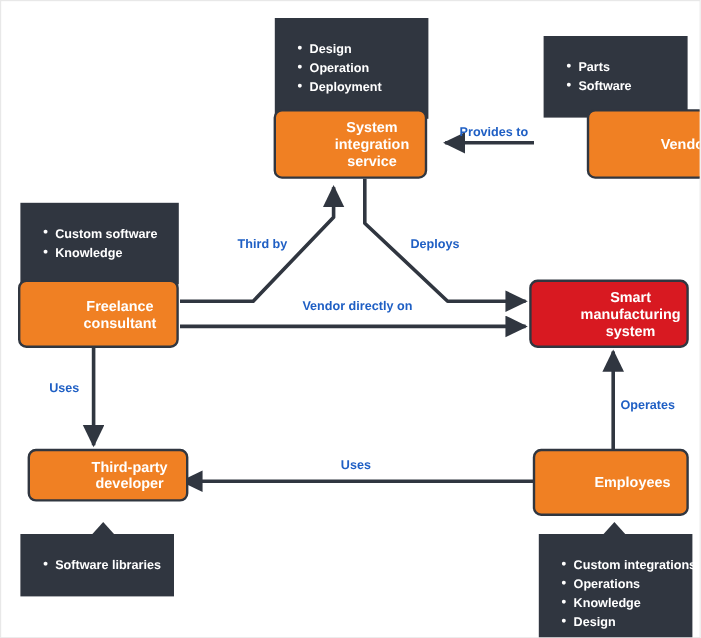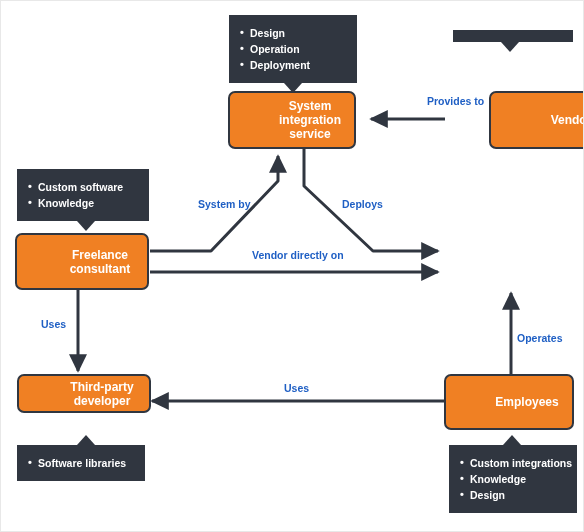--- a/index.html
+++ b/index.html
@@ -48,21 +48,21 @@
     position: absolute;
     box-sizing: border-box;
     background: #303640;
     color: #ffffff;
     font-size: 10.5px;
     font-weight: bold;
     line-height: 16px;
     padding: 6px 8px 6px 7px;
     z-index: 3;
   }
-  .callout ul { margin: 4px; padding: 0; list-style: none; }
+  .callout ul { margin: 12px; padding: 0; list-style: none; }
   .callout li { position: relative; padding-left: 10px; white-space: nowrap; }
   .callout li:before {
     content: "\2022";
     position: absolute;
     left: 0;
     top: -1px;
     font-size: 11px;
   }
   .callout-tail {
     position: absolute;
@@ -126,20 +126,24 @@
   <div class="callout" style="left:228px; top:14px; width:128px;">
     <ul>
       <li>Design</li>
       <li>Operation</li>
       <li>Deployment</li>
     </ul>
     <div class="callout-tail" style="left:55px;"></div>
   </div>
 
   <div class="callout" style="left:452px; top:29px; width:120px;">
+    <ul>
+      <li>Parts</li>
+      <li>Software</li>
+    </ul>
     <div class="callout-tail" style="left:48px;"></div>
   </div>
 
   <div class="callout" style="left:16px; top:168px; width:132px;">
     <ul>
       <li>Custom software</li>
       <li>Knowledge</li>
     </ul>
     <div class="callout-tail" style="left:60px;"></div>
   </div>
@@ -147,53 +151,58 @@
   <div class="callout" style="left:16px; top:444px; width:128px;">
     <ul>
       <li>Software libraries</li>
     </ul>
     <div class="callout-tail" style="left:60px; top:-10px; bottom:auto; border-top:none; border-bottom:10px solid #303640;"></div>
   </div>
 
   <div class="callout" style="left:448px; top:444px; width:128px;">
     <ul>
       <li>Custom integrations</li>
+      <li>Operations</li>
       <li>Knowledge</li>
       <li>Design</li>
     </ul>
     <div class="callout-tail" style="left:54px; top:-10px; bottom:auto; border-top:none; border-bottom:10px solid #303640;"></div>
   </div>
 
   <div class="node orange" style="left:227px; top:90px; width:128px; height:58px;">
     <span class="node-label">System integration
 service</span>
   </div>
 
   <div class="node orange" style="left:444px; top:90px; width:128px; height:58px;margin-left:44px;">
     <span class="node-label">Vendor</span>
   </div>
 
   <div class="node orange" style="left:14px; top:232px; width:134px; height:57px;justify-content:center;">
     <span class="node-label">Freelance
 consultant</span>
   </div>
 
-
-  <div class="node orange" style="left:16px; top:373px; width:134px; height:39px;align-items:center;">
+  <div class="node red" style="left:440px; top:232px; width:133px; height:57px;">
+    <span class="node-label">Smart manufacturing
+system</span>
+  </div>
+
+  <div class="node orange" style="left:22px; top:373px; width:134px; height:44px;align-items:center;">
     <span class="node-label">Third-party
 developer</span>
   </div>
 
   <div class="node orange" style="left:443px; top:373px; width:130px; height:56px;">
     <span class="node-label">Employees</span>
   </div>
 
-  <div class="edge-label" style="left:382px; top:94px;margin-left:44px;">Provides to</div>
-
-  <div class="edge-label" style="left:197px; top:197px;">System by</div>
+  <div class="edge-label" style="left:382px; top:103px;">Provides to</div>
+
+  <div class="edge-label" style="left:197px; top:197px;">Third by</div>
 
   <div class="edge-label" style="left:341px; top:197px;text-align:right;">Deploys</div>
 
   <div class="edge-label" style="left:251px; top:248px;">Vendor directly on</div>
 
   <div class="edge-label" style="left:40px; top:317px;">Uses</div>
 
   <div class="edge-label" style="left:516px; top:331px;">Operates</div>
 
   <div class="edge-label" style="left:283px; top:381px;">Uses</div>

